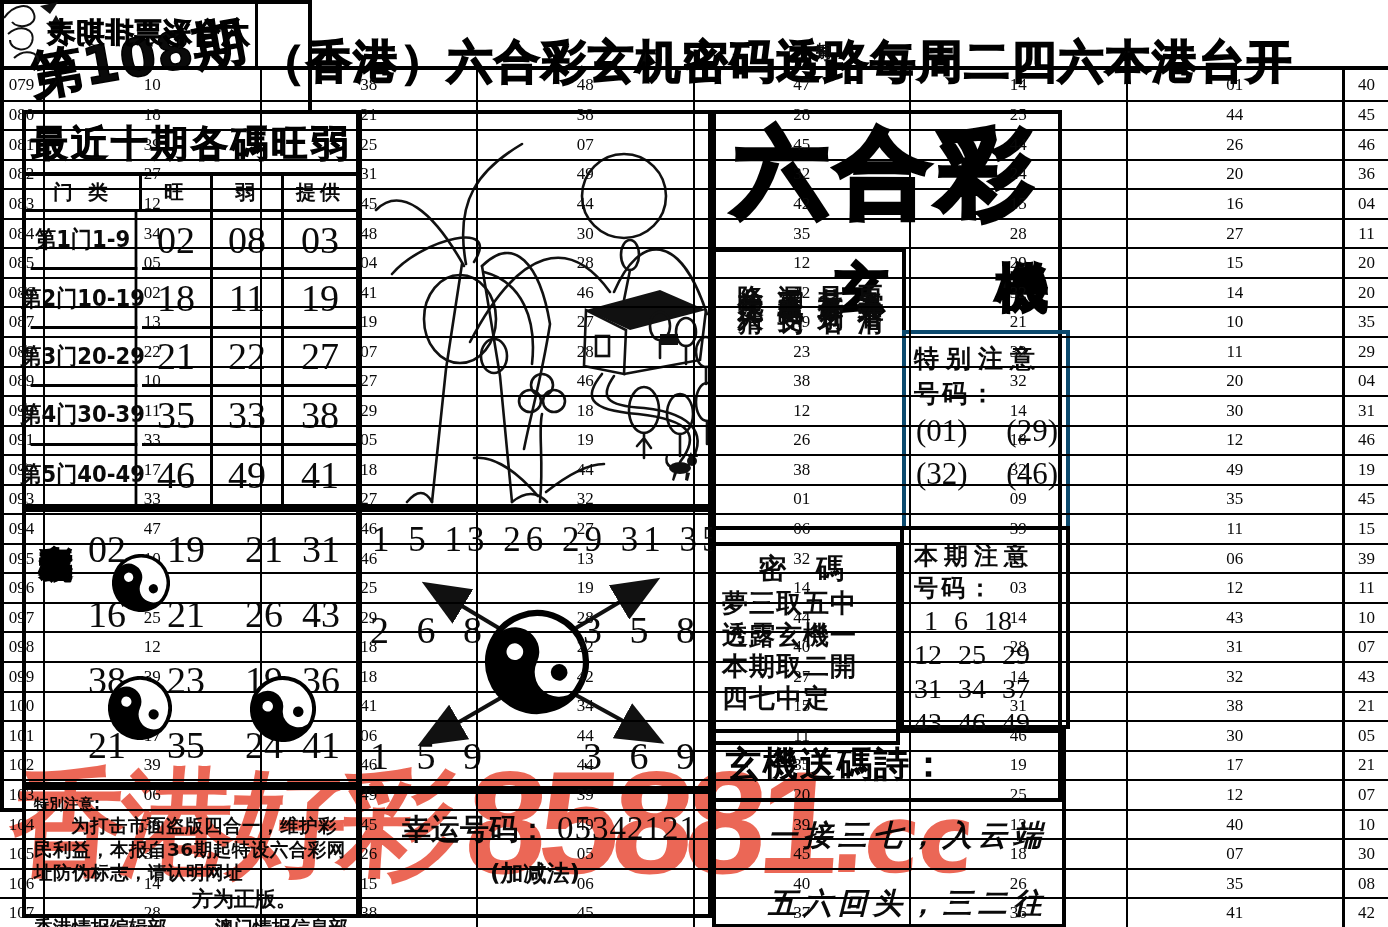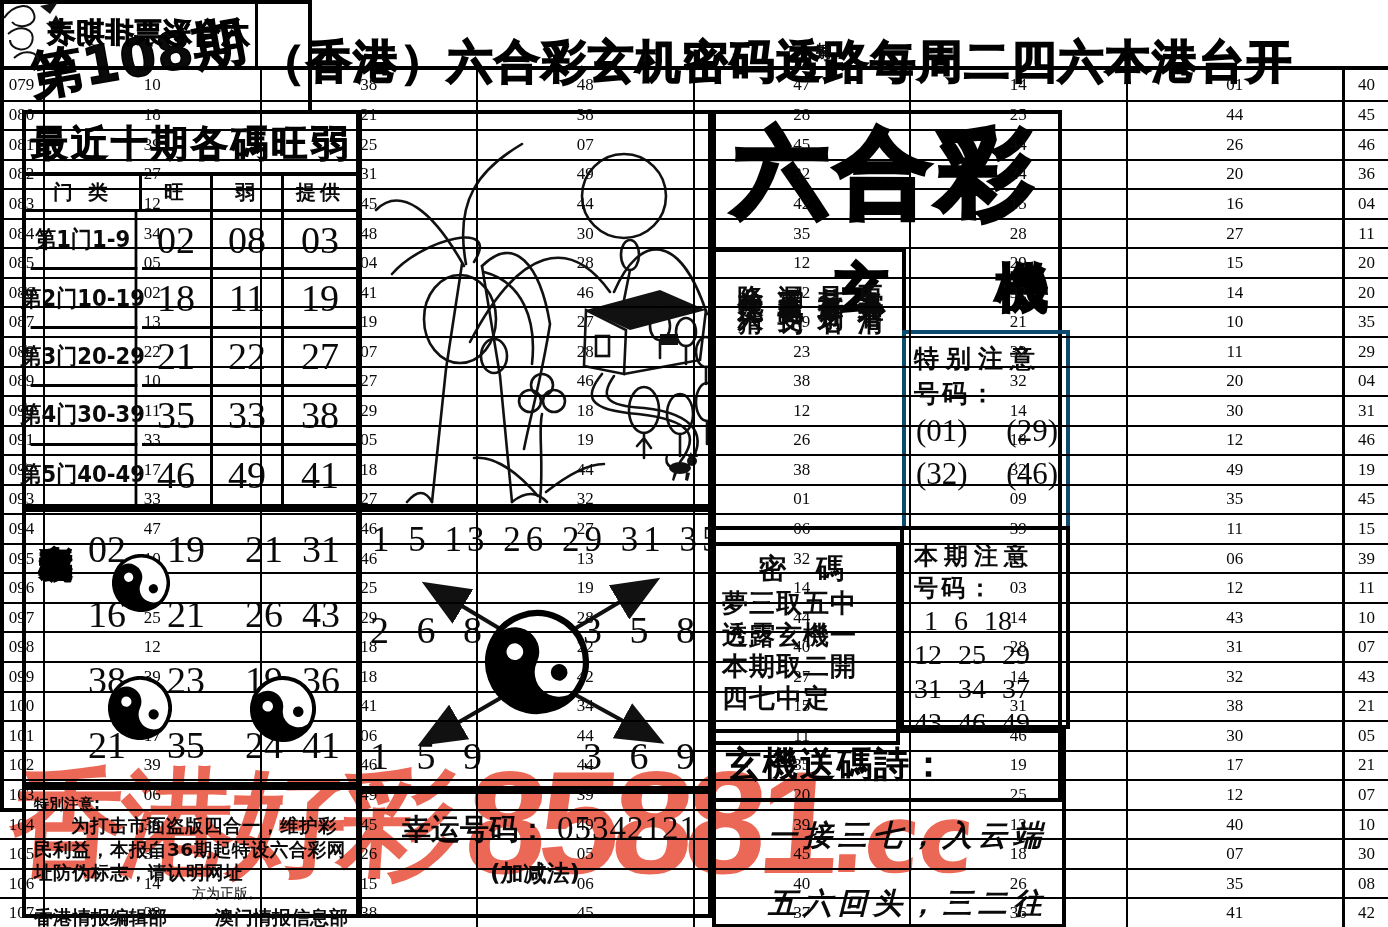--- a/index.html
+++ b/index.html
@@ -30,21 +30,21 @@
   .lucky-grid { position:absolute; left:52px; top:4px; right:4px; bottom:4px; display:grid; grid-template-columns:62px 92px 64px 1fr; grid-auto-rows:1fr; align-items:center; font-family:"Liberation Serif",serif; font-size:38px; }
   .lucky-grid .c1 { padding-left:10px; }
   .lucky-grid .c2, .lucky-grid .c3 { text-align:center; }
   .lucky-grid .c4 { text-align:right; padding-right:12px; }
   .yy { position:absolute; z-index:3; }
 
   
   #notice { left:22px; top:786px; width:338px; height:132px; padding:5px 8px; }
   .notice-title { font-size:15px; font-weight:900; }
   .notice-body { font-size:18.5px; font-weight:700; line-height:1.28; text-indent:2em; letter-spacing:.5px; }
-  .notice-line2 { font-size:14px; font-weight:400; margin-left:158px; }
+  .notice-line2 { font-size:21px; font-weight:700; margin-left:158px; }
   .notice-foot { display:flex; justify-content:space-between; font-size:19px; font-weight:900; margin-top:2px; }
 
   
   #drawing { left:358px; top:110px; width:354px; height:398px; }
 
   
   #centerpanel { left:358px; top:508px; width:354px; height:282px; }
   .cp-top { position:absolute; left:10px; top:8px; font-size:35px; letter-spacing:5px; font-family:"Liberation Serif",serif; white-space:nowrap; }
   .cp-corner { position:absolute; font-size:38px; letter-spacing:9px; font-family:"Liberation Serif",serif; }
   .cp-ul { left:8px;  top:96px; }

